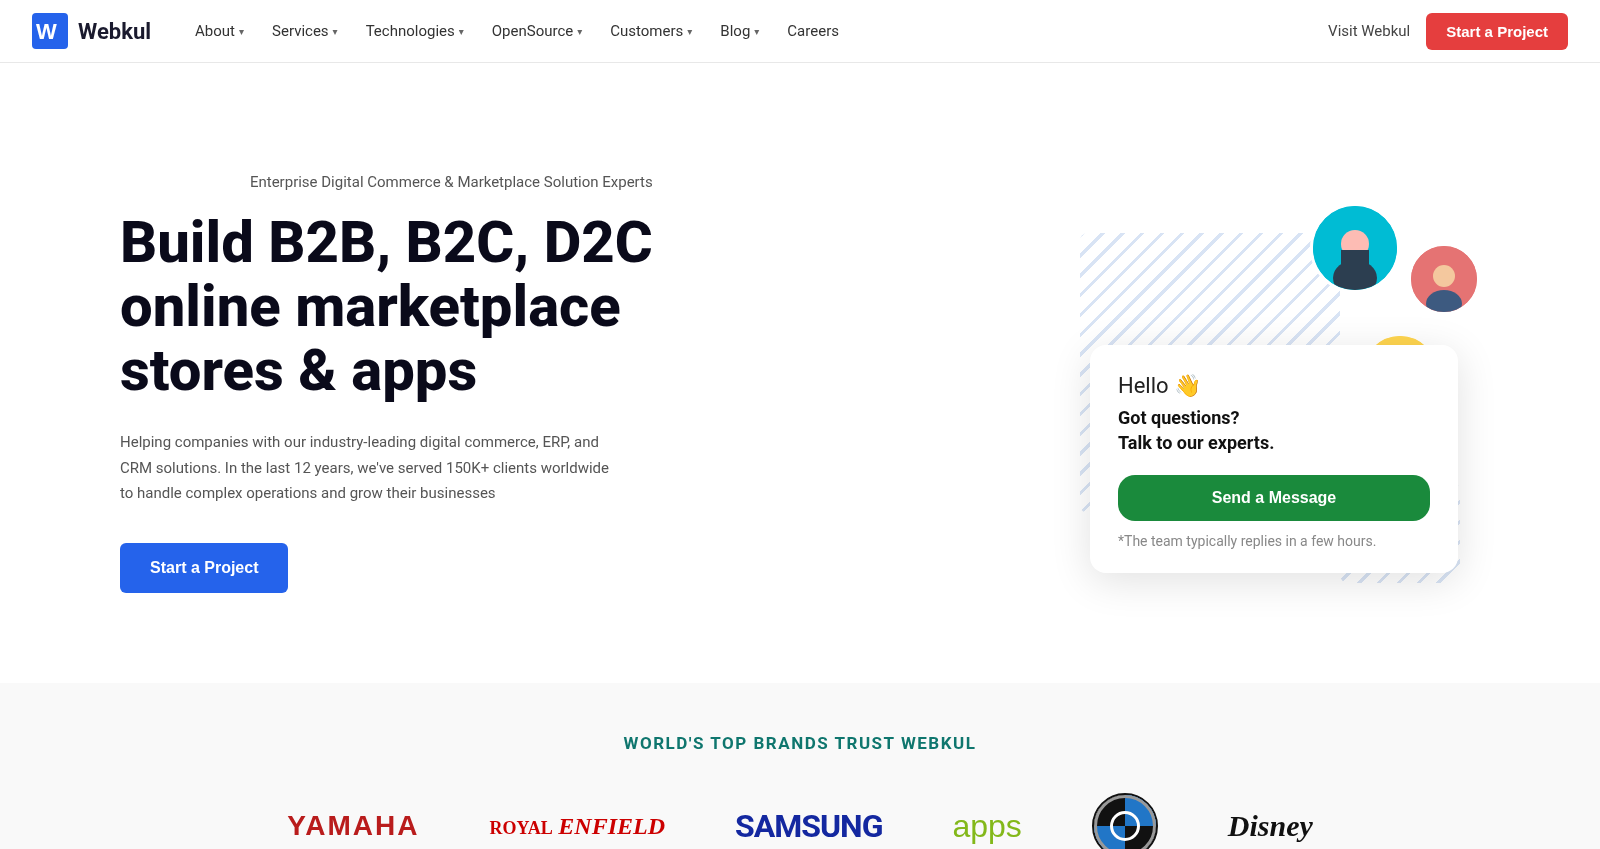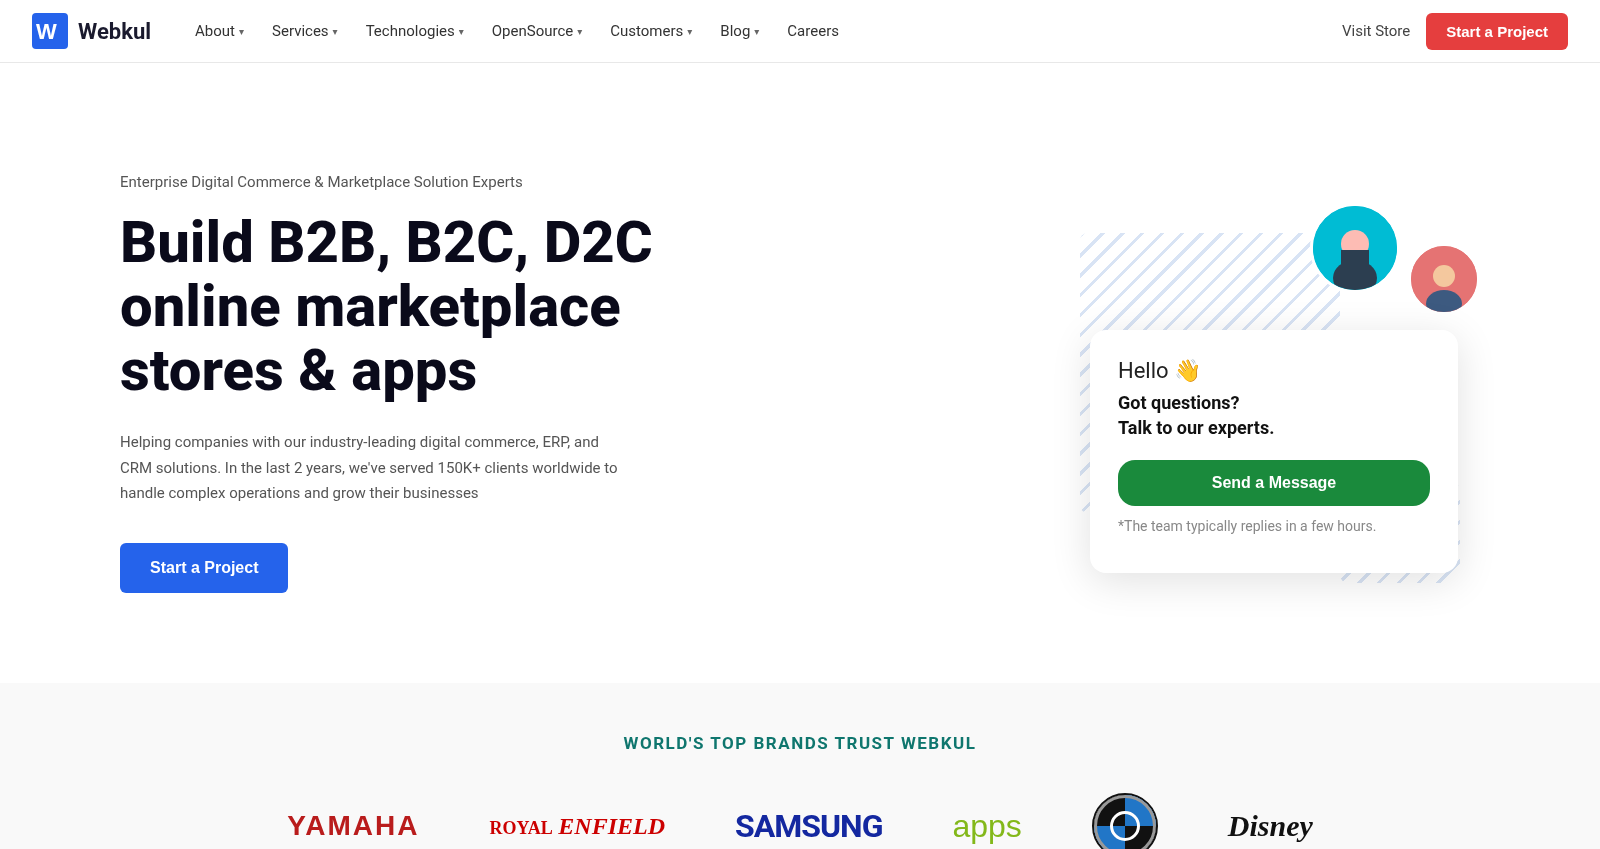--- a/index.html
+++ b/index.html
@@ -30,21 +30,21 @@
       cursor: pointer;
     }
 
     
     .hero {
       display: flex; align-items: center; justify-content: space-between;
       padding: 80px 120px 60px 120px; min-height: 620px;
       background: #fff;
     }
     .hero-left { max-width: 580px; }
-    .hero-subtitle { font-size: 15px; color: #555; margin-bottom: 20px; }
+    .hero-subtitle { font-size: 15px; color: #555; margin-bottom: 20px; text-align: right; }
     .hero-title { font-size: 58px; font-weight: 800; line-height: 1.1; color: #0a0a1a; margin-bottom: 28px; }
     .hero-desc { font-size: 15px; color: #555; line-height: 1.7; margin-bottom: 36px; max-width: 500px; }
     .hero-cta {
       background: #2563eb; color: #fff; border: none;
       padding: 16px 30px; border-radius: 6px; font-size: 16px; font-weight: 600;
       cursor: pointer;
     }
 
     
     .hero-right { position: relative; width: 420px; height: 420px; flex-shrink: 0; }
@@ -63,21 +63,21 @@
         -45deg,
         #c8d8f0 0px, #c8d8f0 3px,
         transparent 3px, transparent 14px
       );
       border-radius: 8px; opacity: 0.7;
     }
     .chat-card {
       position: absolute; bottom: 20px; left: 30px; right: 22px;
       background: #fff; border-radius: 16px;
       box-shadow: 0 8px 40px rgba(0,0,0,0.12);
-      padding: 28px 28px 39px 28px;
+      padding: 28px 28px 24px 28px;
     }
     .chat-card-greeting { font-size: 22px; color: #222; margin-bottom: 8px; }
     .chat-card-title { font-size: 18px; font-weight: 700; color: #111; line-height: 1.35; margin-bottom: 20px; }
     .send-msg-btn {
       background: #1a8a3c; color: #fff; border: none;
       padding: 14px 24px; border-radius: 17px; font-size: 16px; font-weight: 600;
       cursor: pointer; width: 100%;
     }
     .chat-card-note { font-size: 14px; color: #888; margin-top: 12px; }
 
@@ -154,32 +154,32 @@
       <div class="nav-item">
         <span>Blog</span>
         <span class="chevron">▾</span>
       </div>
       <div class="nav-item">
         <span>Careers</span>
       </div>
     </div>
   </div>
   <div class="nav-right">
-    <span class="visit-store">Visit Store</span>
+    <span class="visit-store">Visit Webkul</span>
     <button class="start-project-btn">Start a Project</button>
   </div>
 </nav>
 
 <section class="hero">
   <div class="hero-left">
     <p class="hero-subtitle">Enterprise Digital Commerce &amp; Marketplace Solution Experts</p>
     <h1 class="hero-title">
       Build B2B, B2C, D2C<br>online marketplace<br>stores &amp; apps
     </h1>
-    <p class="hero-desc">Helping companies with our industry-leading digital commerce, ERP, and CRM solutions. In the last 2 years, we've served 150K+ clients worldwide to handle complex operations and grow their businesses</p>
+    <p class="hero-desc">Helping companies with our industry-leading digital commerce, ERP, and CRM solutions. In the last 12 years, we've served 150K+ clients worldwide to handle complex operations and grow their businesses</p>
     <button class="hero-cta">Start a Project</button>
   </div>
 
   <div class="hero-right">
     <div class="bg-stripes"></div>
     <div class="bg-stripes-2"></div>
 
     <div class="avatar-group">
       <div class="avatar avatar-1">
         <div class="avatar-face">

